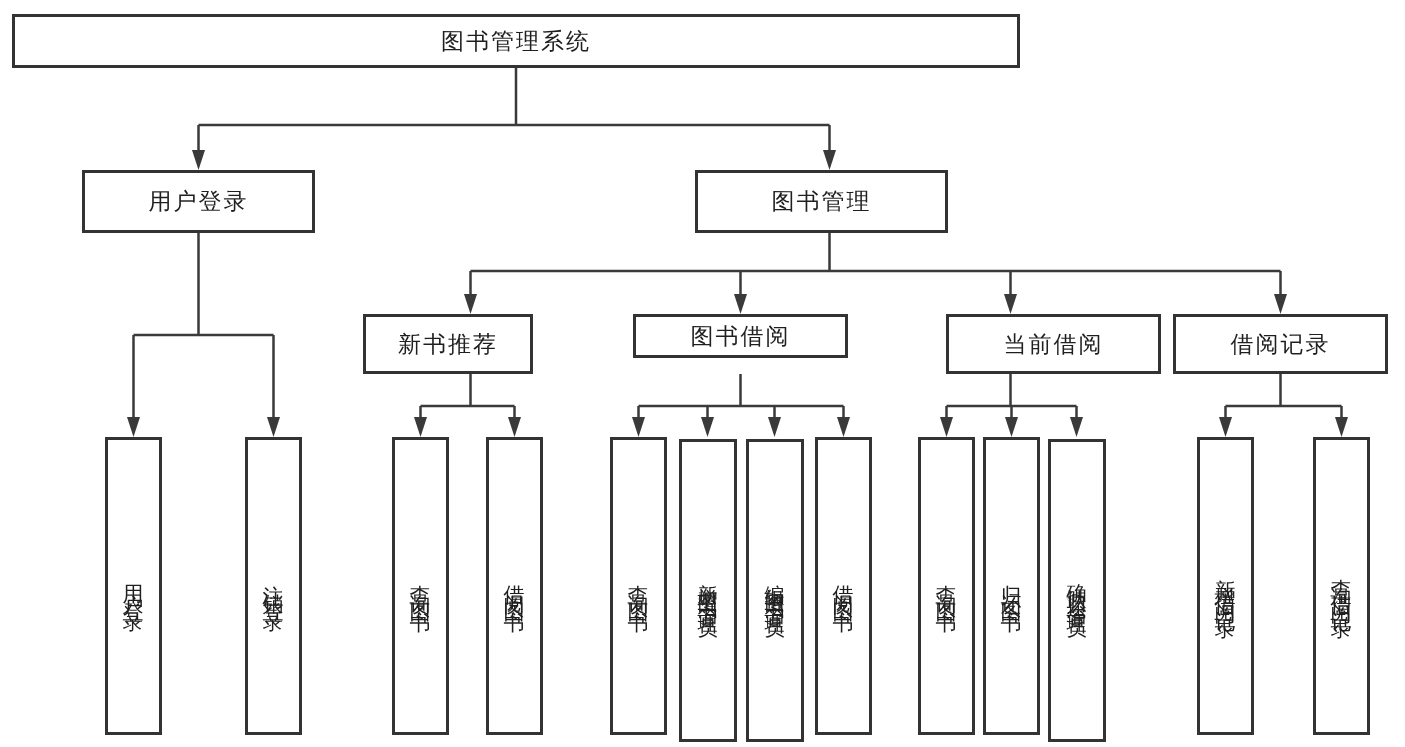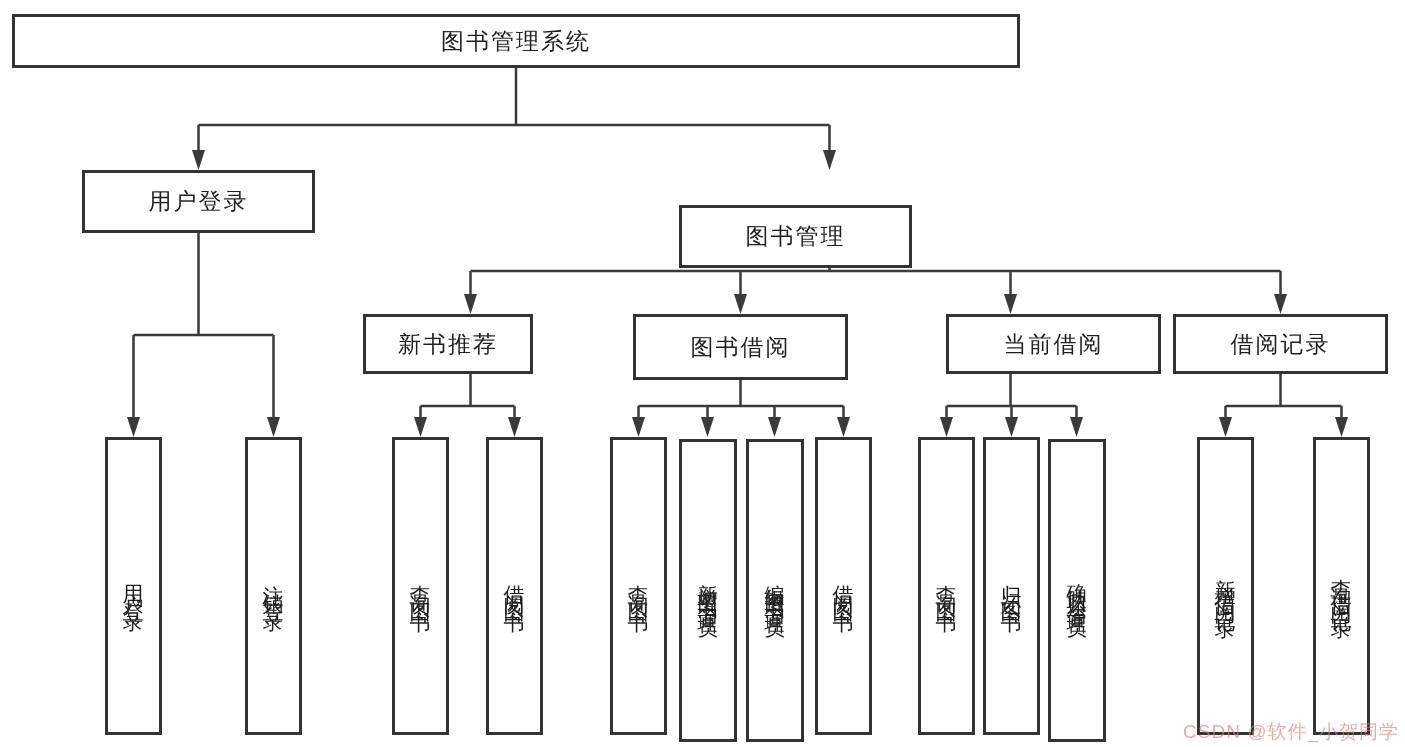--- a/index.html
+++ b/index.html
@@ -108,28 +108,28 @@
     </g>
   </svg>
 
   <div class="node hbox" style="left:12px; top:14px; width:1008px; height:54px;">
     <span>图书管理系统</span>
   </div>
 
   <div class="node hbox" style="left:82px; top:170px; width:233px; height:63px;">
     <span>用户登录</span>
   </div>
-  <div class="node hbox" style="left:679px; top:170px; width:233px; height:63px;margin-top:35px;">
+  <div class="node hbox" style="left:695px; top:170px; width:253px; height:63px;">
     <span>图书管理</span>
   </div>
 
   <div class="node hbox" style="left:363px; top:314px; width:170px; height:60px;">
     <span>新书推荐</span>
   </div>
-  <div class="node hbox" style="left:633px; top:314px; width:215px; height:66px;">
+  <div class="node hbox" style="left:633px; top:314px; width:215px; height:44px;">
     <span>图书借阅</span>
   </div>
   <div class="node hbox" style="left:903px; top:314px; width:215px; height:60px;margin-left:43px;">
     <span>当前借阅</span>
   </div>
   <div class="node hbox" style="left:1173px; top:314px; width:215px; height:60px;">
     <span>借阅记录</span>
   </div>
 
   <div class="node leaf" style="left:105px; top:437px; width:57px; height:298px;">
@@ -169,15 +169,14 @@
     <span class="vtext">确认归还（管理员）</span>
   </div>
 
   <div class="node leaf mid" style="left:1197px; top:437px; width:57px; height:298px;">
     <span class="vtext">新增借阅记录</span>
   </div>
   <div class="node leaf mid" style="left:1313px; top:437px; width:57px; height:298px;">
     <span class="vtext">查询借阅记录</span>
   </div>
 
-  <div class="watermark">CSDN @软件_小贺同学</div>
 
 </div>
 
 </body></html>

